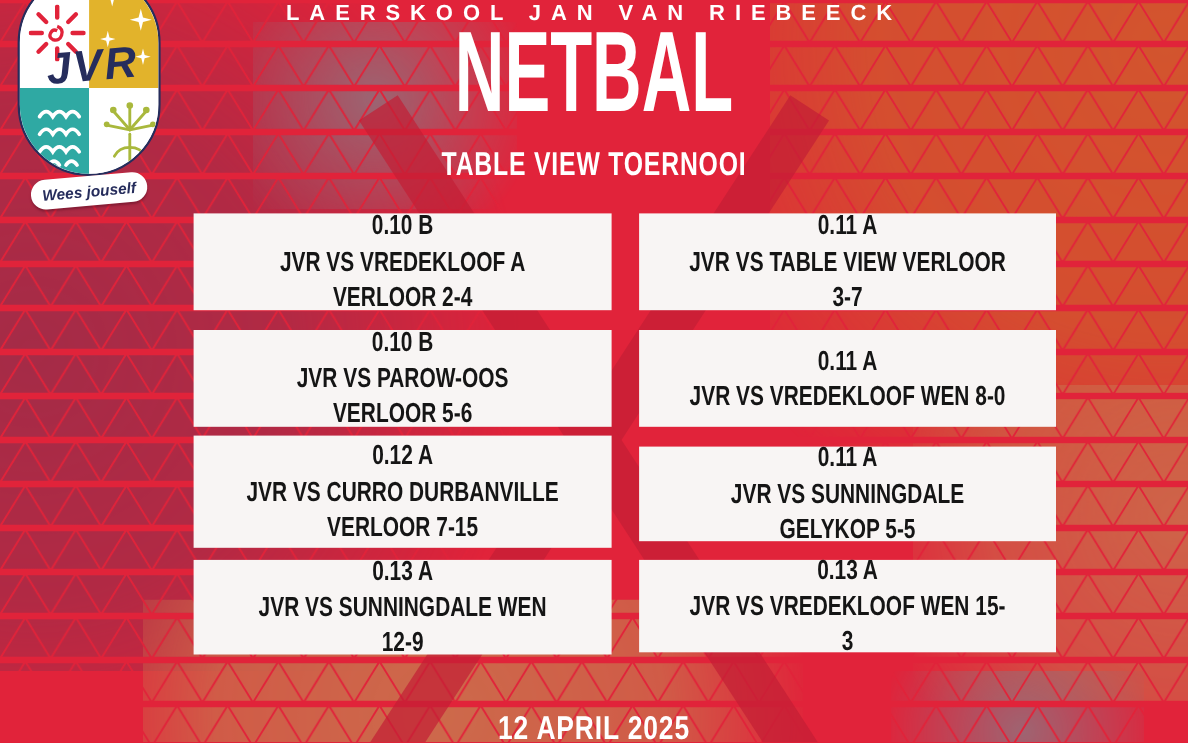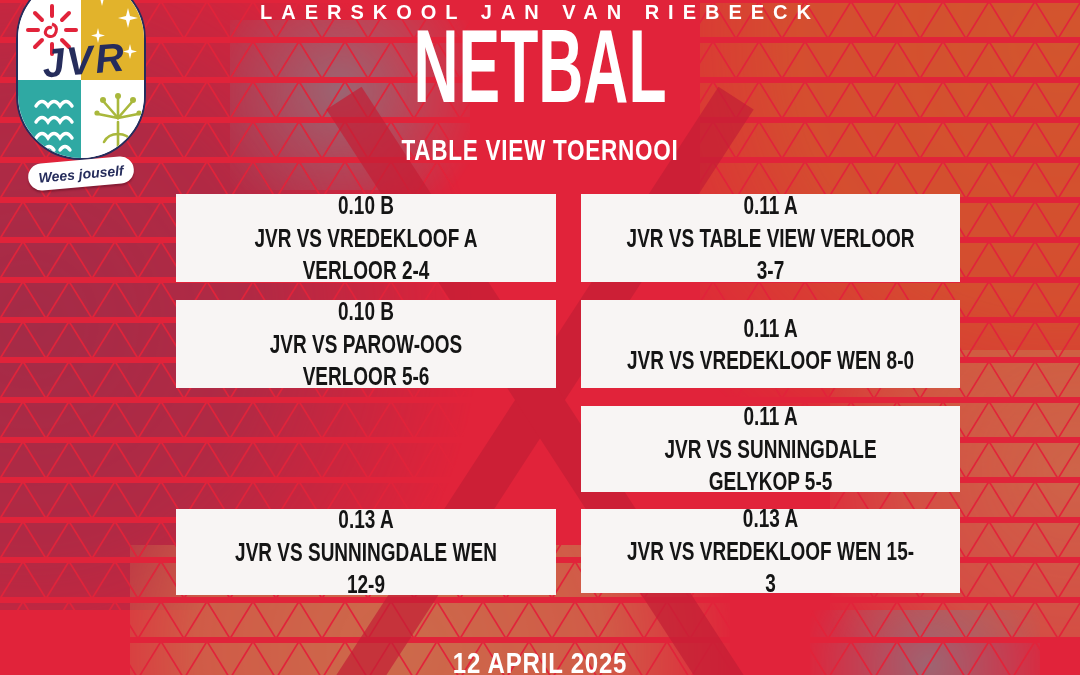--- a/index.html
+++ b/index.html
@@ -279,20 +279,26 @@
       <div>0.10 B</div>
       <div>JVR VS PAROW-OOS VERLOOR 5-6</div>
     </div>
   </div>
   <div class="card c4">
     <div class="card-inner">
       <div>0.11 A</div>
       <div>JVR VS VREDEKLOOF WEN 8-0</div>
     </div>
   </div>
+  <div class="card c5">
+    <div class="card-inner">
+      <div>0.12 A</div>
+      <div>JVR VS CURRO DURBANVILLE VERLOOR 7-15</div>
+    </div>
+  </div>
   <div class="card c6">
     <div class="card-inner">
       <div>0.11 A</div>
       <div>JVR VS SUNNINGDALE GELYKOP 5-5</div>
     </div>
   </div>
   <div class="card c7">
     <div class="card-inner">
       <div>0.13 A</div>
       <div>JVR VS SUNNINGDALE WEN 12-9</div>

